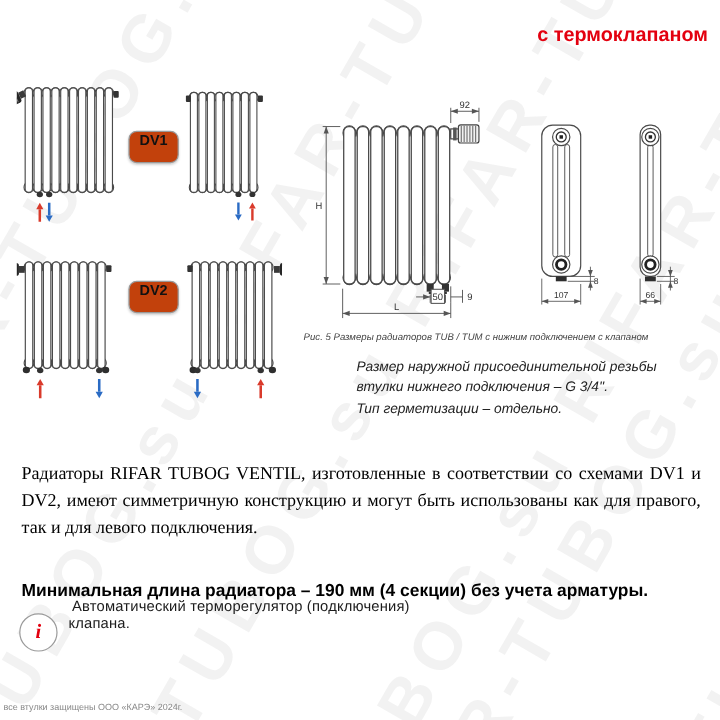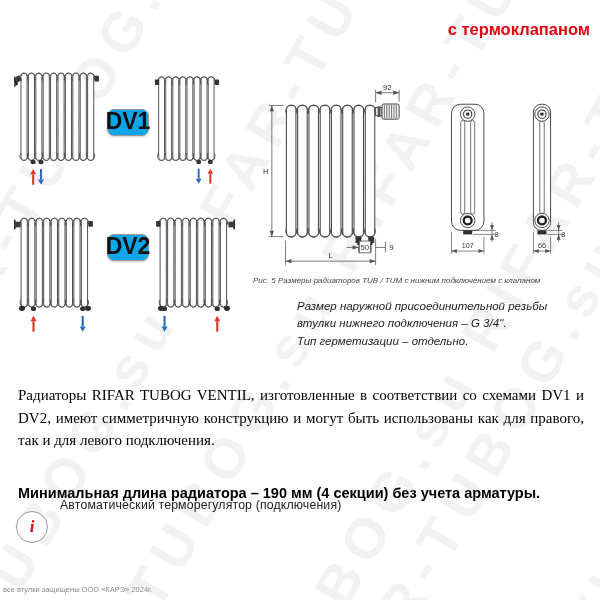--- a/index.html
+++ b/index.html
@@ -11,22 +11,22 @@
       color:rgba(30,30,30,0.06);transform:rotate(-60deg);transform-origin:left top;
       font-family:"Liberation Sans",sans-serif;}
   .content{position:absolute;inset:0;z-index:1;}
   
   .title{position:absolute;top:6px;right:10px;text-align:right;line-height:1.15;}
   .title-l1{font-size:22px;font-weight:bold;letter-spacing:.2px;color:#000;}
   .title-l2{font-size:16.5px;font-weight:bold;margin-top:14px;}
   
   .rad{position:absolute;}
   .scheme-label{position:absolute;width:40px;height:25px;border:1.5px solid #9a9a9a;border-radius:7px;
-      background:#0ea5e9;display:flex;align-items:flex-end;justify-content:center;
-      font-weight:bold;font-size:23px;color:#111;box-shadow:0 1px 2px rgba(0,0,0,.18);}
+      background:#c2410c;display:flex;align-items:flex-start;justify-content:center;
+      font-weight:bold;font-size:12px;color:#111;box-shadow:0 1px 2px rgba(0,0,0,.18);}
   
   .tech{position:absolute;}
   .tube{fill:#fff;stroke:#4a4a4a;stroke-width:1.1;}
   .dim{stroke:#555;stroke-width:.8;fill:none;}
   .dimtxt{font:8px "Liberation Sans",sans-serif;fill:#333;}
   .fig-caption{position:absolute;left:253px;top:276px;font-style:italic;font-size:8px;color:#444;}
   .specs{position:absolute;left:253px;top:298px;font-style:italic;font-size:11.5px;line-height:1.5;color:#222;margin-left:44px;}
   
   .para{position:absolute;left:18px;top:384px;width:566px;font-size:15px;line-height:1.5;
         text-align:justify;color:#000;font-family:Liberation Serif, serif;}
@@ -359,17 +359,18 @@
     </div>
 
     <div class="para">Радиаторы RIFAR TUBOG VENTIL, изготовленные в соответствии со схемами DV1 и DV2, имеют симметричную конструкцию и могут быть использованы как для правого, так и для левого подключения.</div>
     <div class="para-bold">Минимальная длина радиатора – 190 мм (4 секции) без учета арматуры.</div>
 
     <div class="note-icon" id="note-icon" style="color: rgb(227, 0, 15);">
       <span>i</span>
     </div>
     <div class="note-text">
       <div>Автоматический терморегулятор (подключения)</div>
+      <div>клапана.</div>
     </div>
 
     <div class="copyright">все втулки защищены ООО «КАРЭ» 2024г.</div>
   </div>
 </div>
 
 </body></html>

